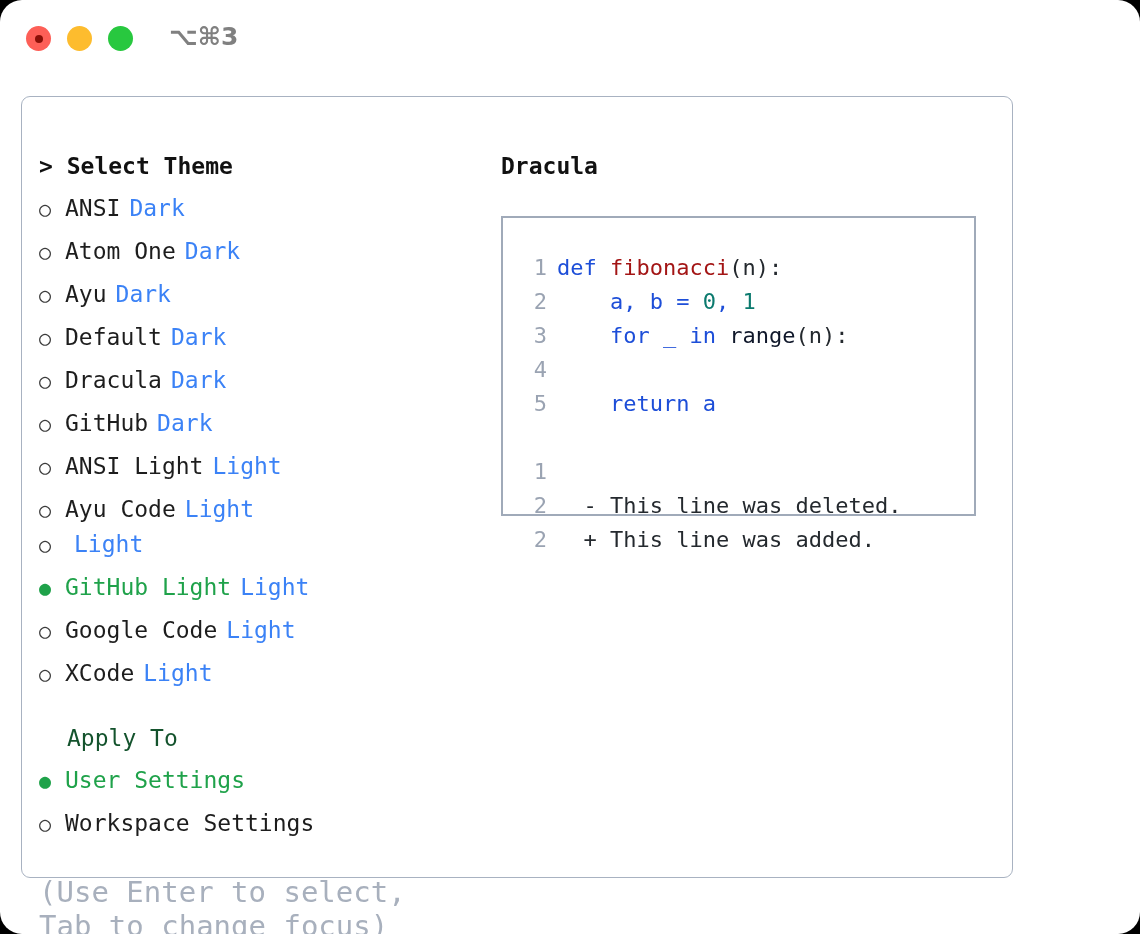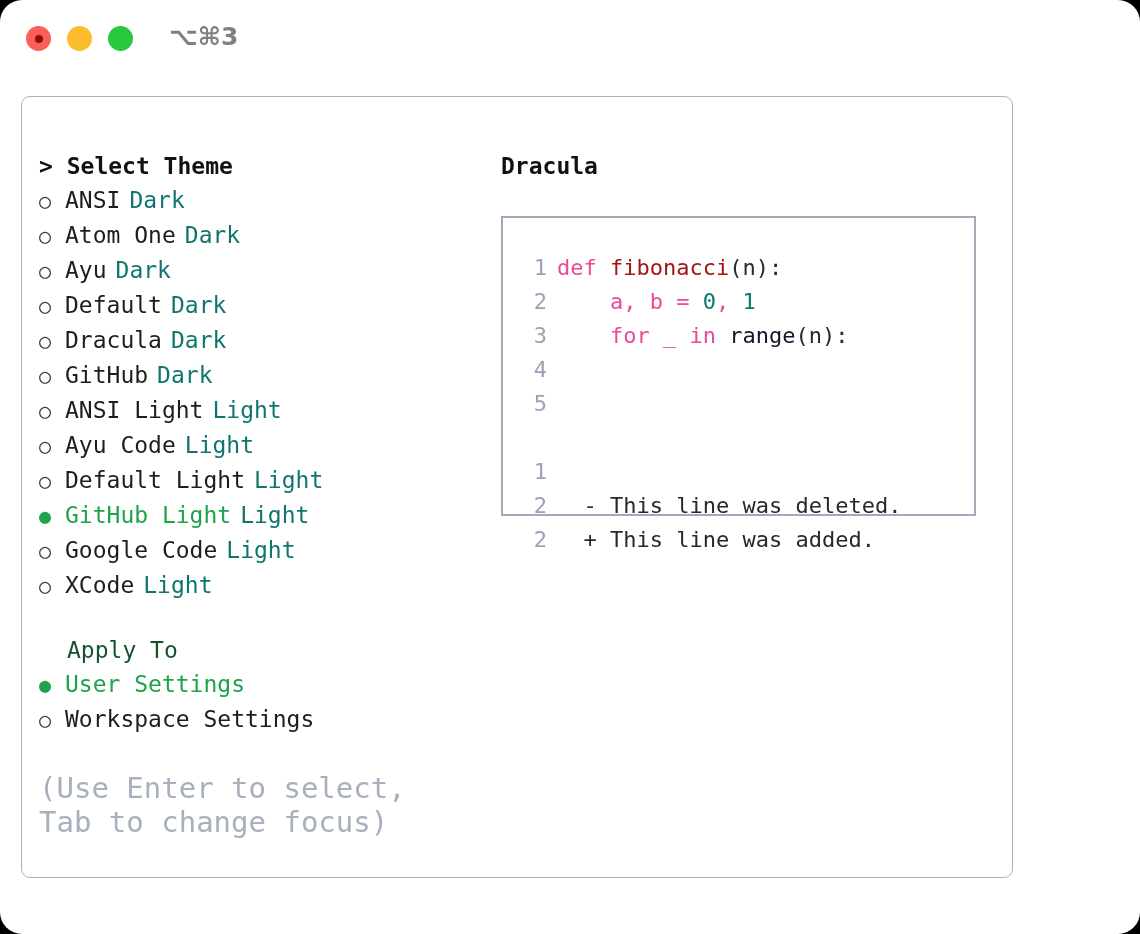--- a/index.html
+++ b/index.html
@@ -115,24 +115,24 @@
     font-size: 23px;
     white-space: pre;
   }
   .opt .bullet {
     width: 26px;
     flex: 0 0 26px;
     color: #3b3b3b;
     font-size: 20px;
   }
   .opt.selected .bullet { color: #1fa24a; }
-  .opt .label { color: #1d1d1d; }
+  .opt .label { color: #1d1d1d; margin-top: 8px; }
   .opt.selected .label { color: #1fa24a; }
   .opt .tag {
-    color: #0f766e;
+    color: #3b82f6;
     margin-left: 9px;
     text-align: right;
   }
 
   .subsection {
     margin-top: 30px;
   }
   .subsection-title {
     font-size: 23px;
     color: #14532d;
@@ -181,21 +181,21 @@
   }
   .code-line .ln {
     width: 26px;
     flex: 0 0 26px;
     color: #9aa3b2;
     text-align: right;
     margin-right: 10px;
   }
   .code-line .src { color: #24292e; }
 
-  .tok-def   { color: #ec4899; }
+  .tok-def   { color: #1d4ed8; }
   .tok-func  { color: #a31515; }
   .tok-num   { color: #0b7a6e; }
   .tok-call  { color: #0f172a; }
   .tok-punct { color: #24292e; }
 
   .code-gap { height: 34px; }
 
   .diff-ctx { color: #7f7f7f; }
   .diff-del { color: #cc1111; }
   .diff-add { color: #18c018; }
@@ -223,21 +223,21 @@
 
         <div class="opt-list" id="theme-list">
             <div class="opt"><span class="bullet">○</span><span class="label">ANSI</span><span class="tag">Dark</span></div>
             <div class="opt"><span class="bullet">○</span><span class="label">Atom One</span><span class="tag">Dark</span></div>
             <div class="opt"><span class="bullet">○</span><span class="label">Ayu</span><span class="tag">Dark</span></div>
             <div class="opt"><span class="bullet">○</span><span class="label">Default</span><span class="tag">Dark</span></div>
             <div class="opt"><span class="bullet">○</span><span class="label">Dracula</span><span class="tag">Dark</span></div>
             <div class="opt"><span class="bullet">○</span><span class="label">GitHub</span><span class="tag">Dark</span></div>
             <div class="opt"><span class="bullet">○</span><span class="label">ANSI Light</span><span class="tag">Light</span></div>
             <div class="opt"><span class="bullet">○</span><span class="label">Ayu Code</span><span class="tag">Light</span></div>
-            <div class="opt"><span class="bullet">○</span><span class="label">Default Light</span><span class="tag">Light</span></div>
+            <div class="opt"><span class="bullet">○</span><span class="tag">Light</span></div>
             <div class="opt selected"><span class="bullet">●</span><span class="label">GitHub Light</span><span class="tag">Light</span></div>
             <div class="opt"><span class="bullet">○</span><span class="label">Google Code</span><span class="tag">Light</span></div>
             <div class="opt"><span class="bullet">○</span><span class="label">XCode</span><span class="tag">Light</span></div>
           </div>
 
         <div class="subsection">
           <div class="subsection-title">Apply To</div>
           <div class="opt-list" id="apply-list">
               <div class="opt selected"><span class="bullet">●</span><span class="label">User Settings</span></div>
               <div class="opt"><span class="bullet">○</span><span class="label">Workspace Settings</span></div>
@@ -248,21 +248,21 @@
       </div>
 
       <div class="right-col">
         <div class="preview-title">Dracula</div>
         <div class="preview-box">
           <div id="code-block">
               <div class="code-line"><span class="ln">1</span><span class="src"><span class="tok-def">def </span><span class="tok-func">fibonacci</span><span class="tok-punct">(n):</span></span></div>
               <div class="code-line"><span class="ln">2</span><span class="src"><span>    </span><span class="tok-def">a, b = </span><span class="tok-num">0</span><span class="tok-def">, </span><span class="tok-num">1</span></span></div>
               <div class="code-line"><span class="ln">3</span><span class="src"><span>    </span><span class="tok-def">for _ in </span><span class="tok-call">range</span><span class="tok-punct">(n):</span></span></div>
               <div class="code-line"><span class="ln">4</span></div>
-              <div class="code-line"><span class="ln">5</span></div>
+              <div class="code-line"><span class="ln">5</span><span class="src"><span>    </span><span class="tok-def">return a</span></span></div>
             </div>
           <div class="code-gap"></div>
           <div id="diff-block">
               <div class="code-line"><span class="ln">1</span></div>
               <div class="code-line"><span class="ln">2</span><span class="src diff-del">  - This line was deleted.</span></div>
               <div class="code-line"><span class="ln">2</span><span class="src diff-add">  + This line was added.</span></div>
             </div>
         </div>
       </div>
 

